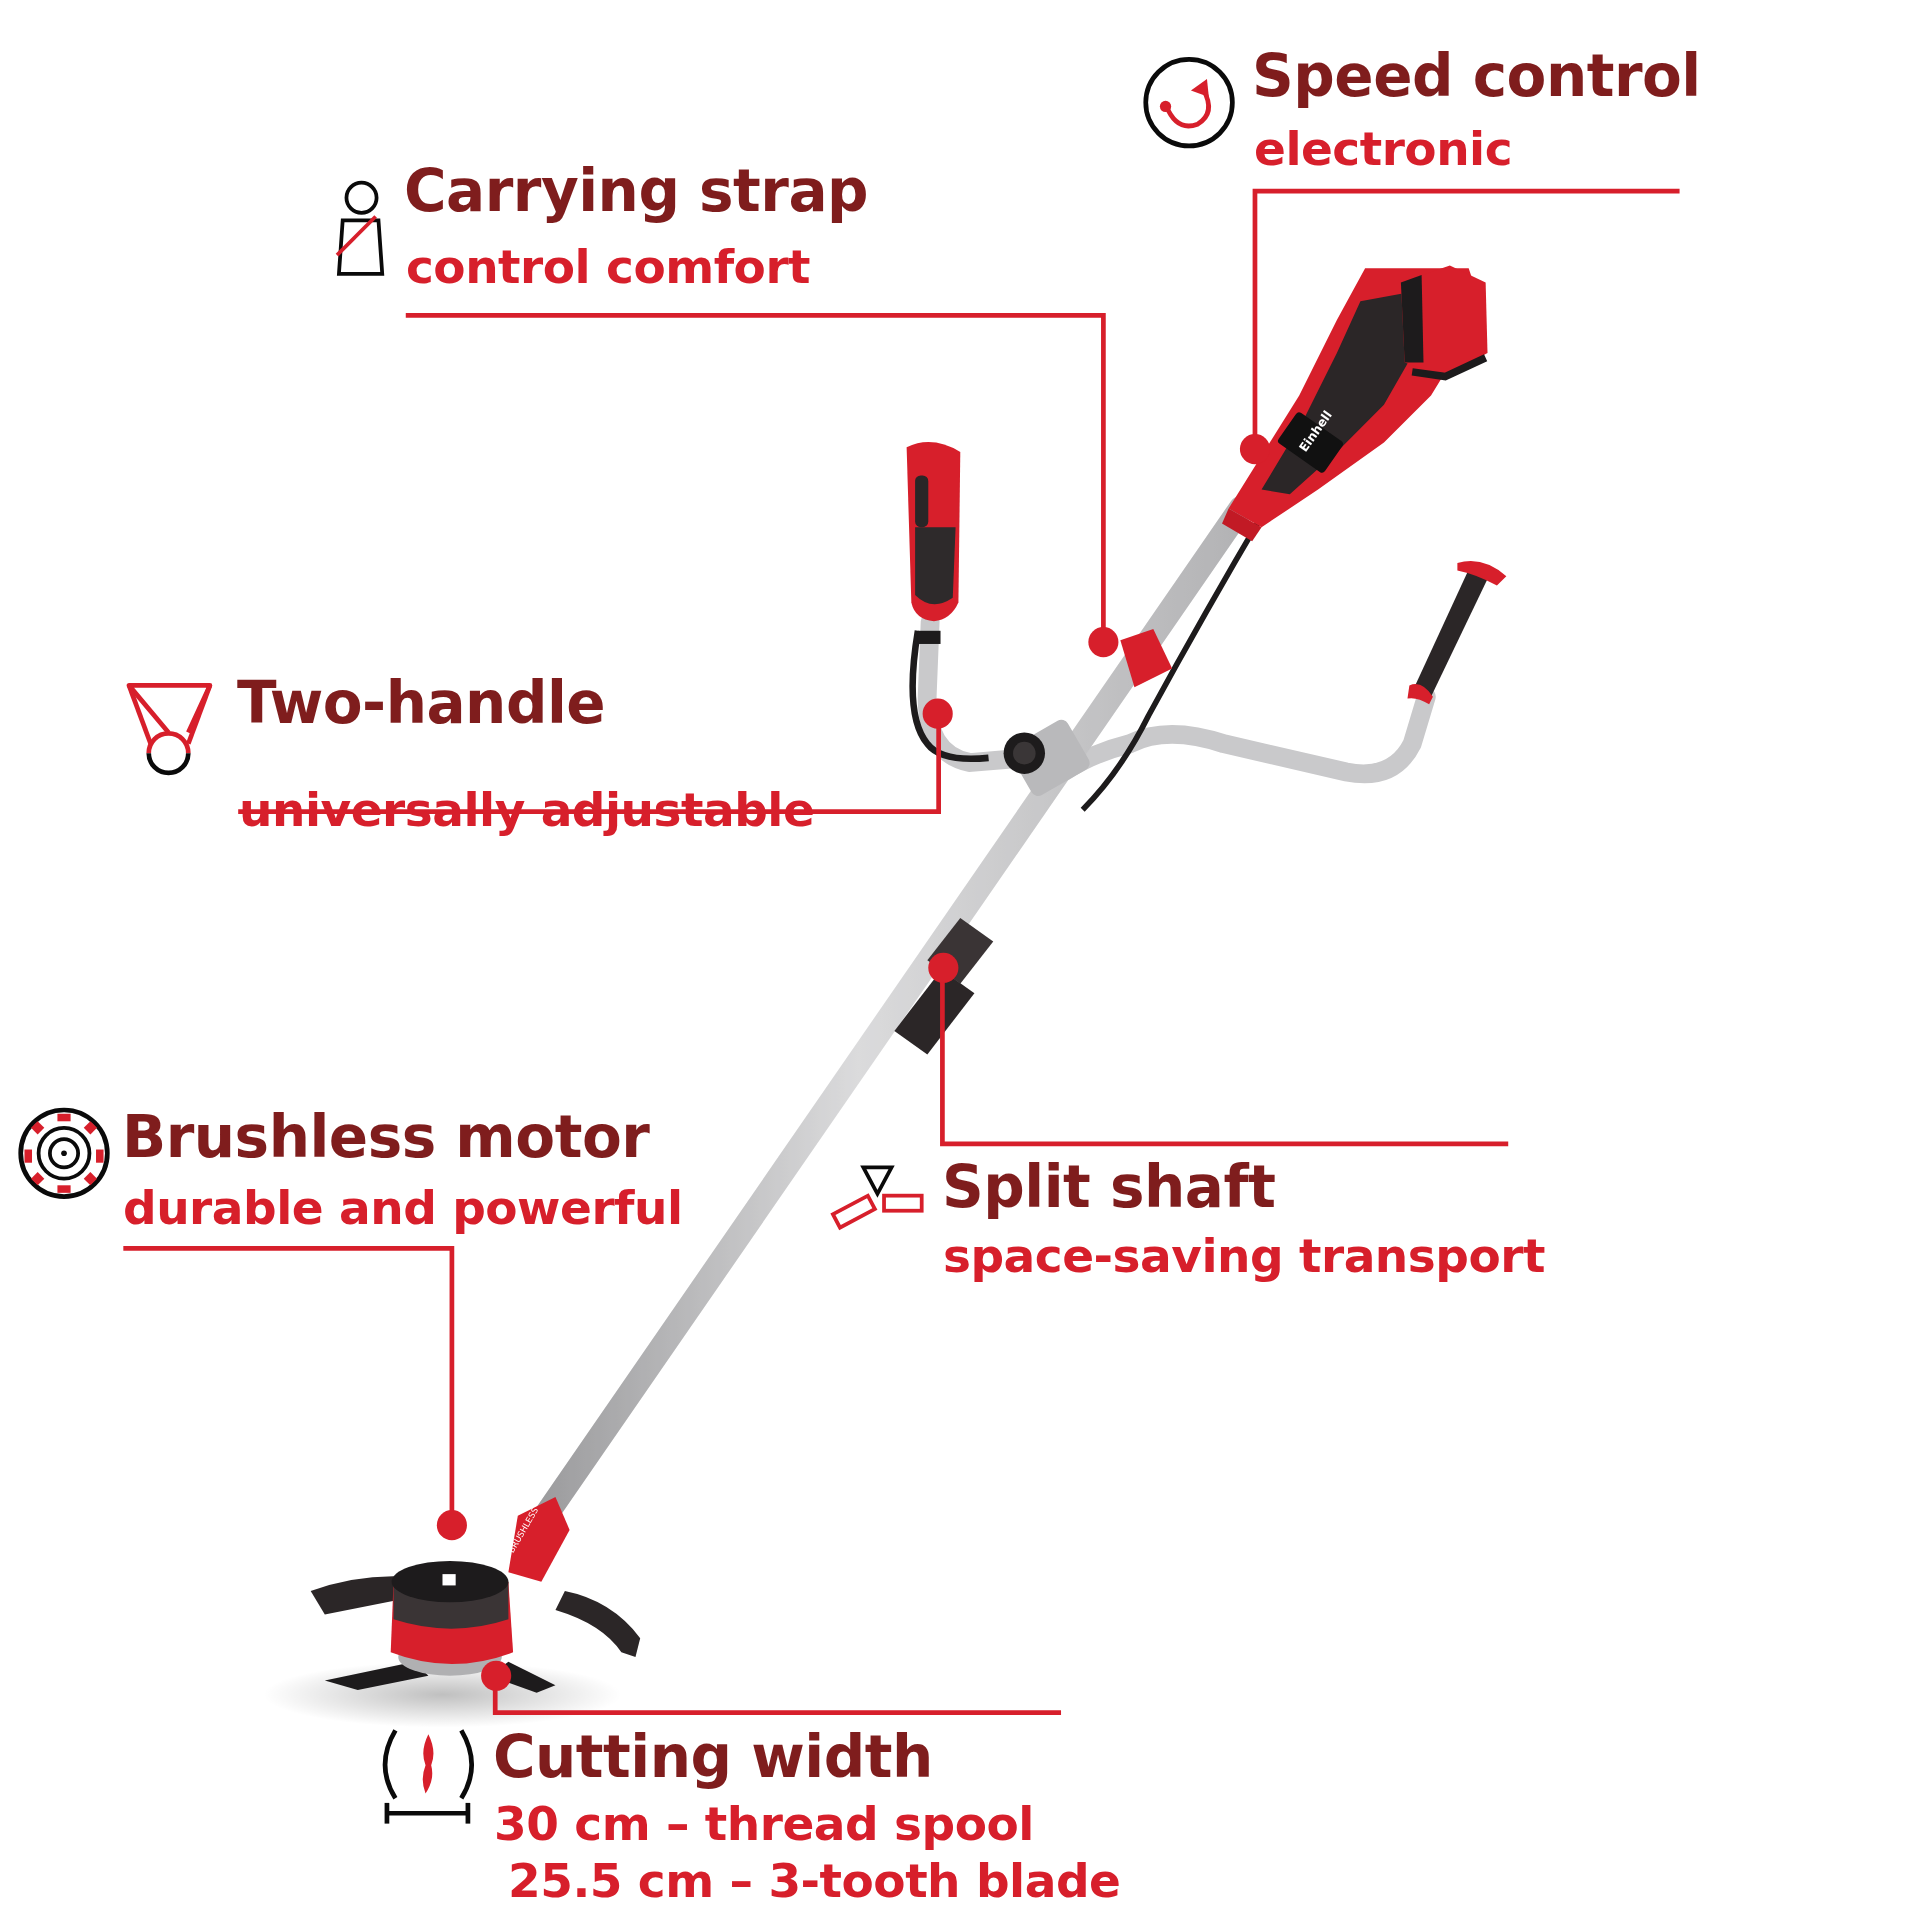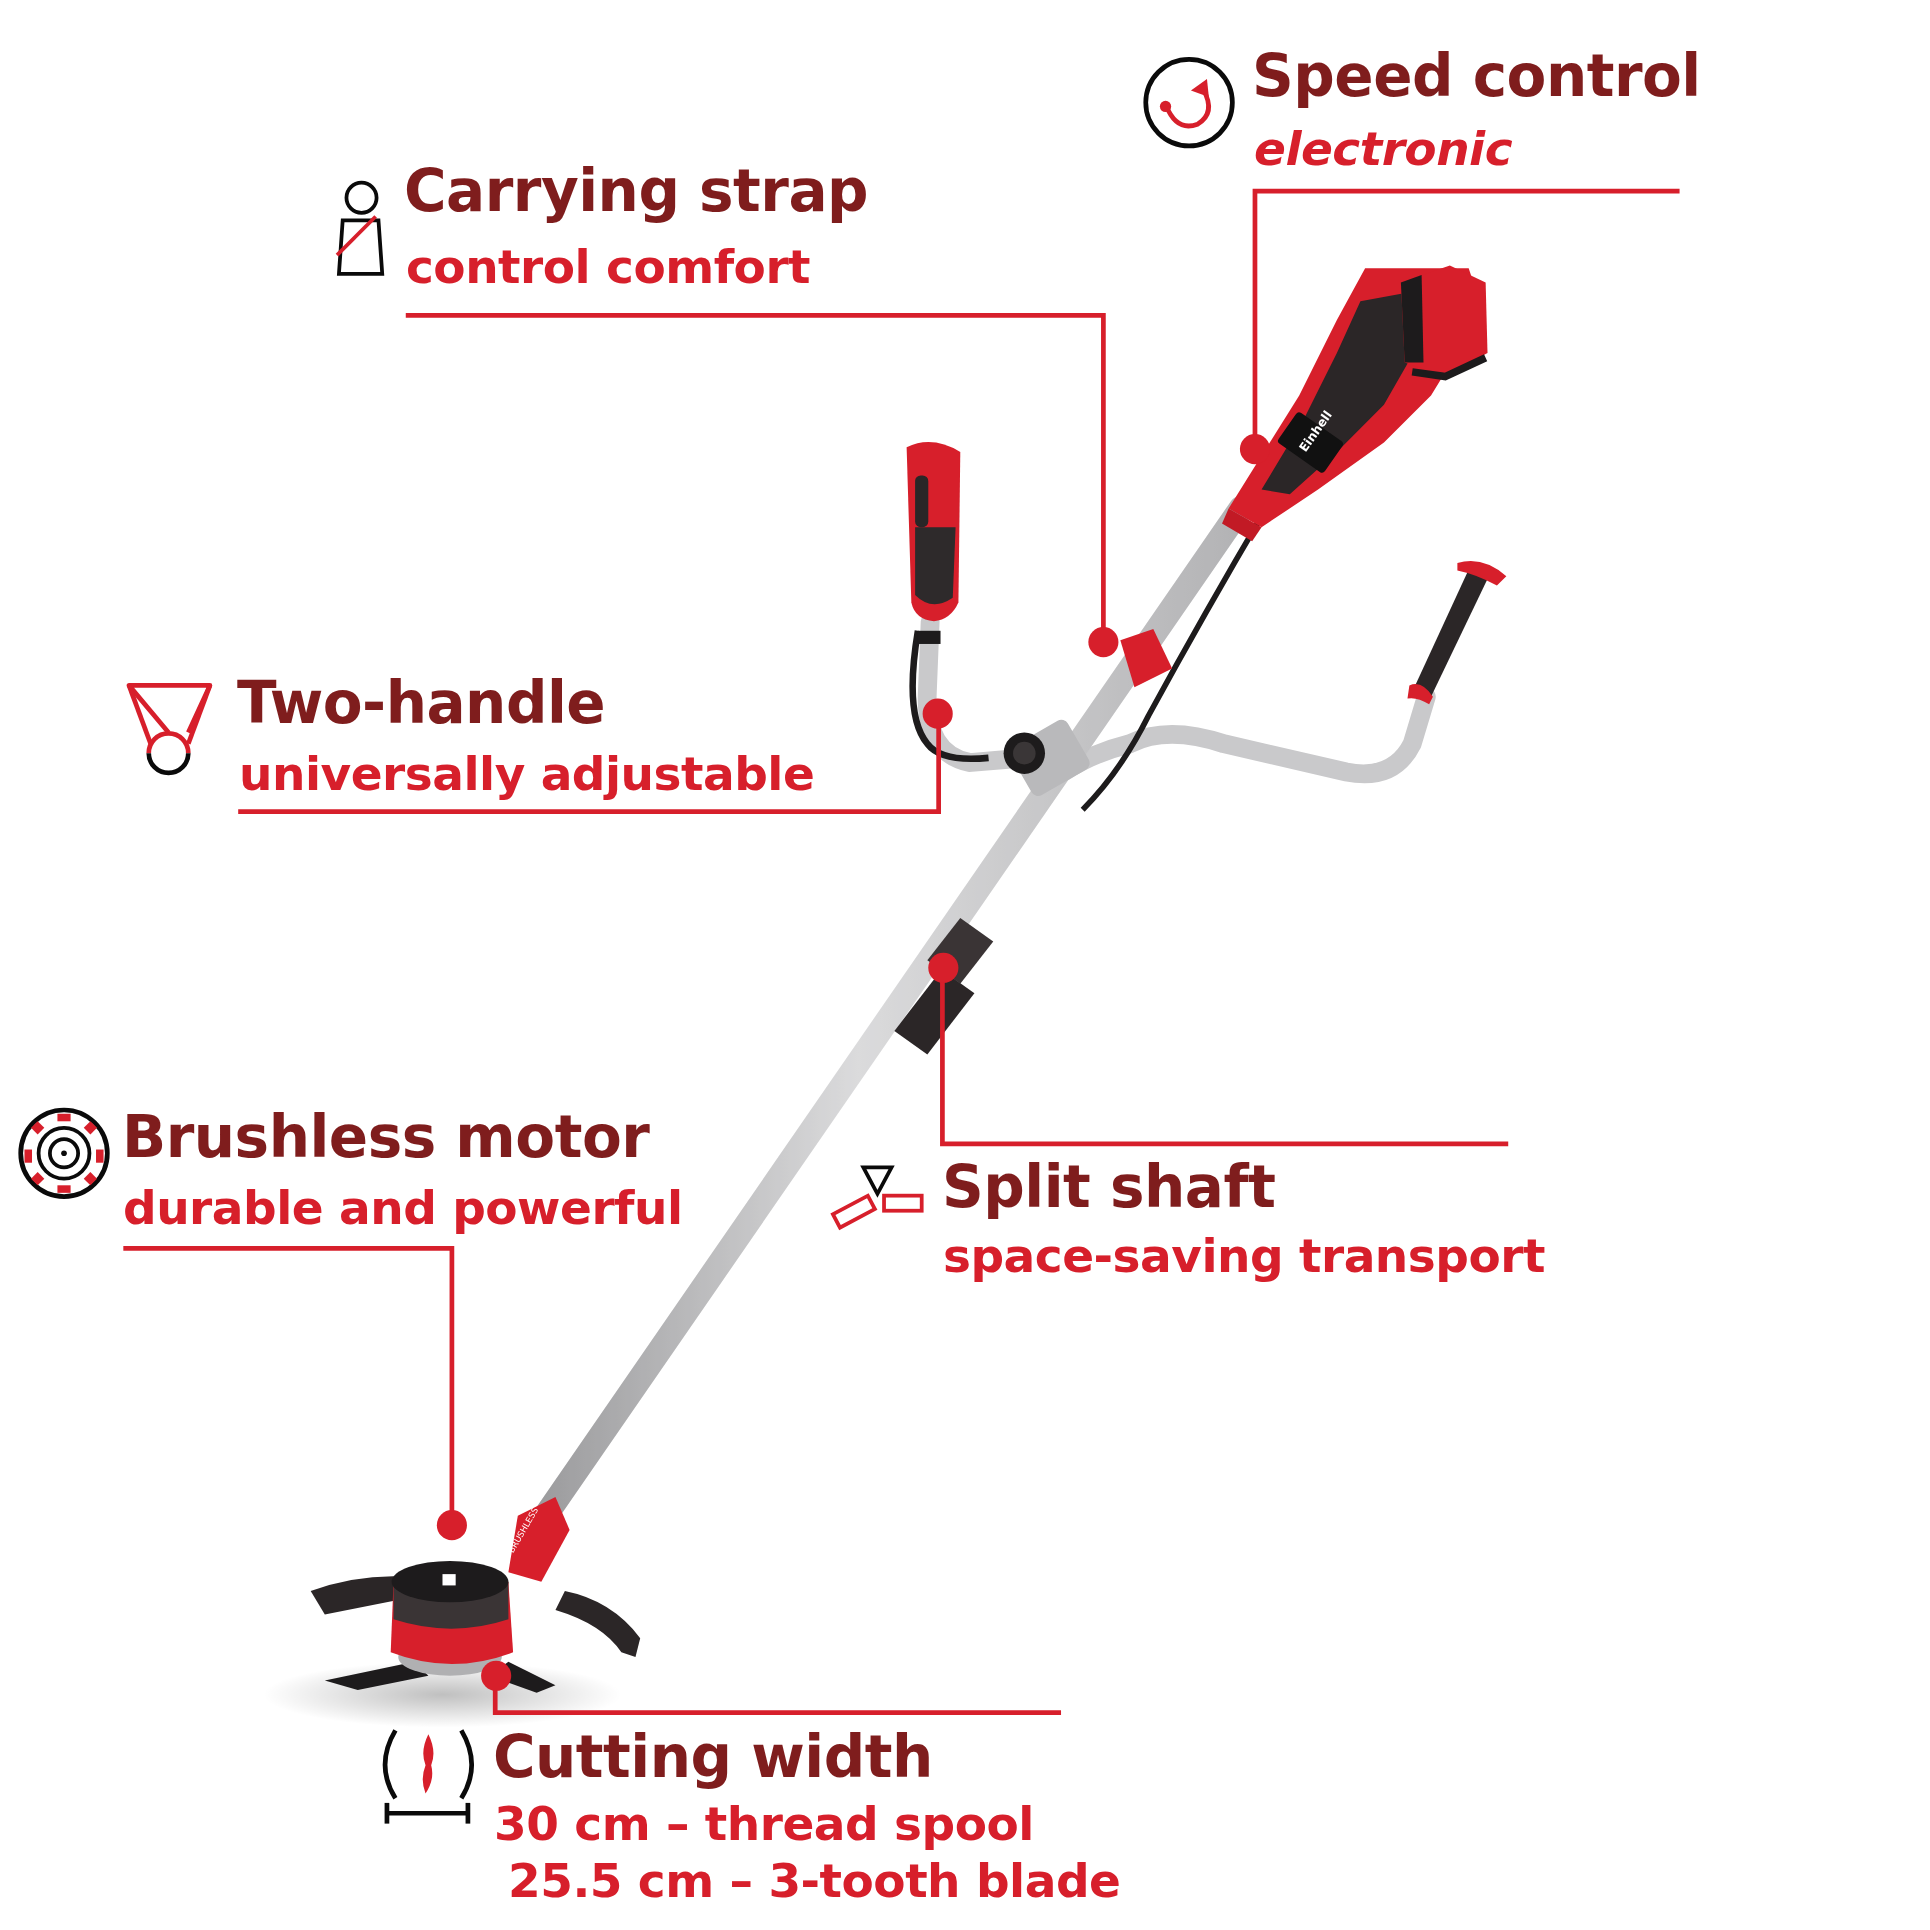--- a/index.html
+++ b/index.html
@@ -169,31 +169,31 @@
     <path d="M490 1838 Q512 1875 490 1910" fill="none" stroke="#0a0a0a" stroke-width="5"></path>
     <path d="M455 1842 Q446 1860 452 1875 Q446 1890 452 1905 Q462 1890 458 1875 Q464 1860 455 1842 Z" fill="#d71f2b"></path>
     <line x1="411" y1="1926" x2="497" y2="1926" stroke="#0a0a0a" stroke-width="5"></line>
     <line x1="411" y1="1915" x2="411" y2="1937" stroke="#0a0a0a" stroke-width="5"></line>
     <line x1="497" y1="1915" x2="497" y2="1937" stroke="#0a0a0a" stroke-width="5"></line>
   </g>
 </svg>
 
 <div class="feature">
   <div class="title" style="left:1252px; top:47px;">Speed control</div>
-  <div class="subtitle" style="left:1254px; top:125px;font-style:italic;">electronic</div>
+  <div class="subtitle" style="left:1254px; top:125px;">electronic</div>
 </div>
 
 <div class="feature">
   <div class="title" style="left:404px; top:162px;">Carrying strap</div>
   <div class="subtitle" style="left:406px; top:243px;">control comfort</div>
 </div>
 
 <div class="feature">
   <div class="title" style="left:237px; top:674px;">Two-handle</div>
-  <div class="subtitle" style="left:239px; top:750px;text-align:right;">universally adjustable</div>
+  <div class="subtitle" style="left:239px; top:786px;text-align:right;">universally adjustable</div>
 </div>
 
 <div class="feature">
   <div class="title" style="left:122px; top:1108px;">Brushless motor</div>
   <div class="subtitle" style="left:123px; top:1184px;">durable and powerful</div>
 </div>
 
 <div class="feature">
   <div class="title" style="left:942px; top:1158px;">Split shaft</div>
   <div class="subtitle" style="left:943px; top:1232px;">space-saving transport</div>

